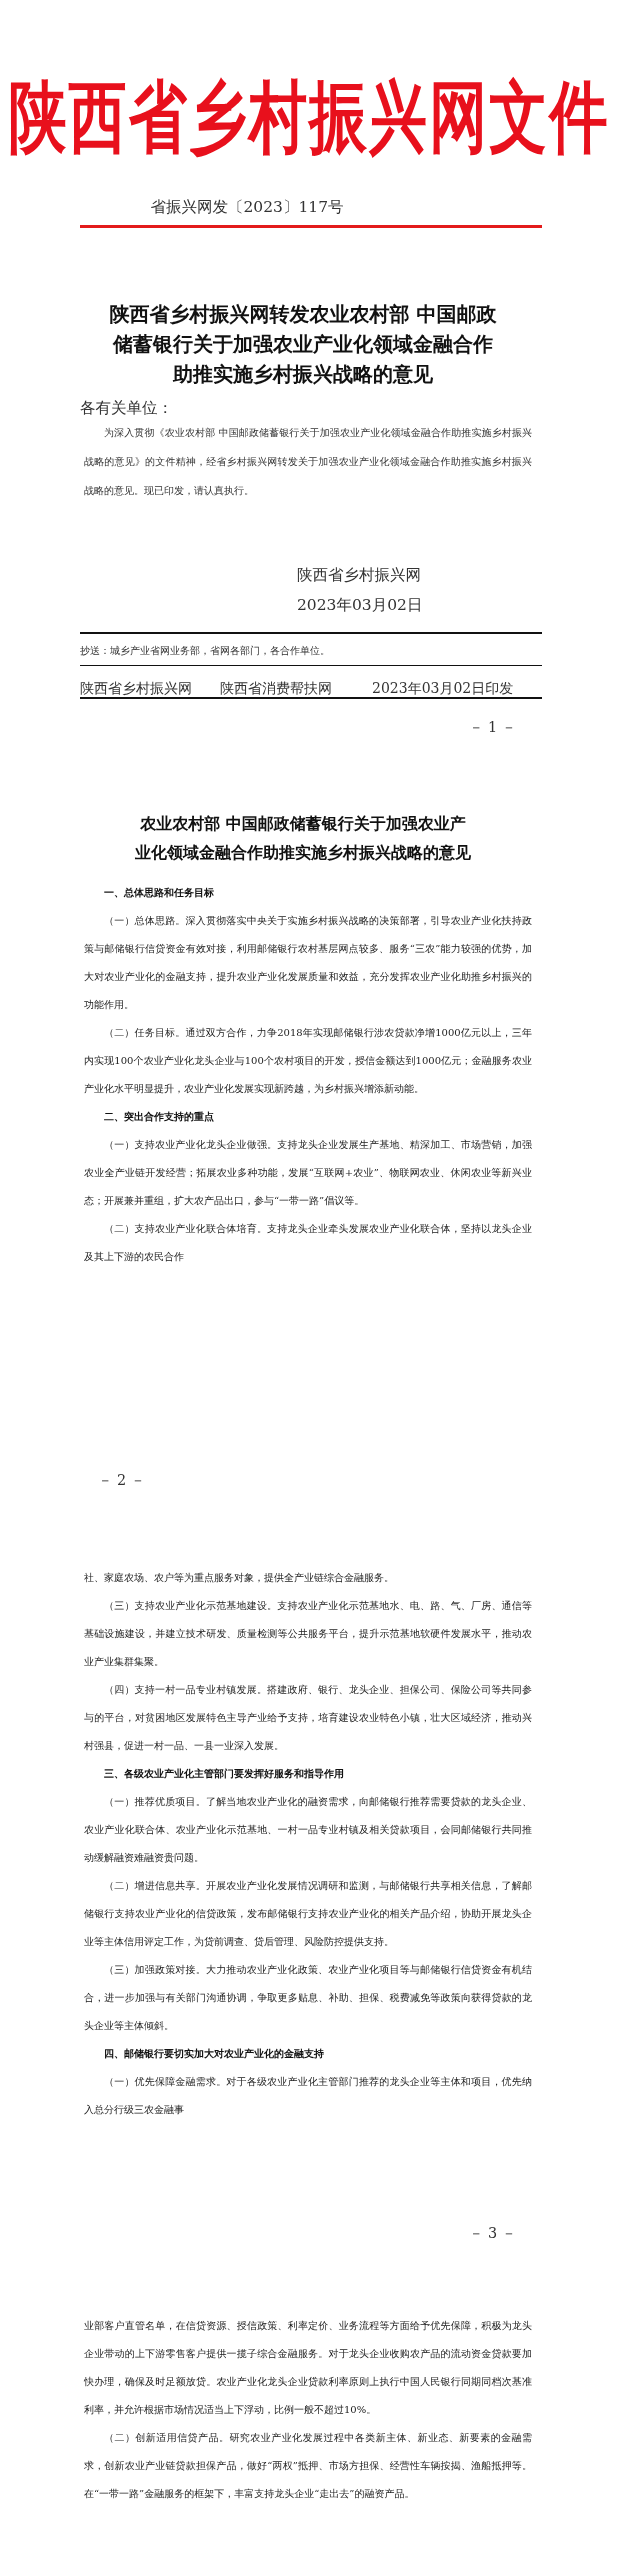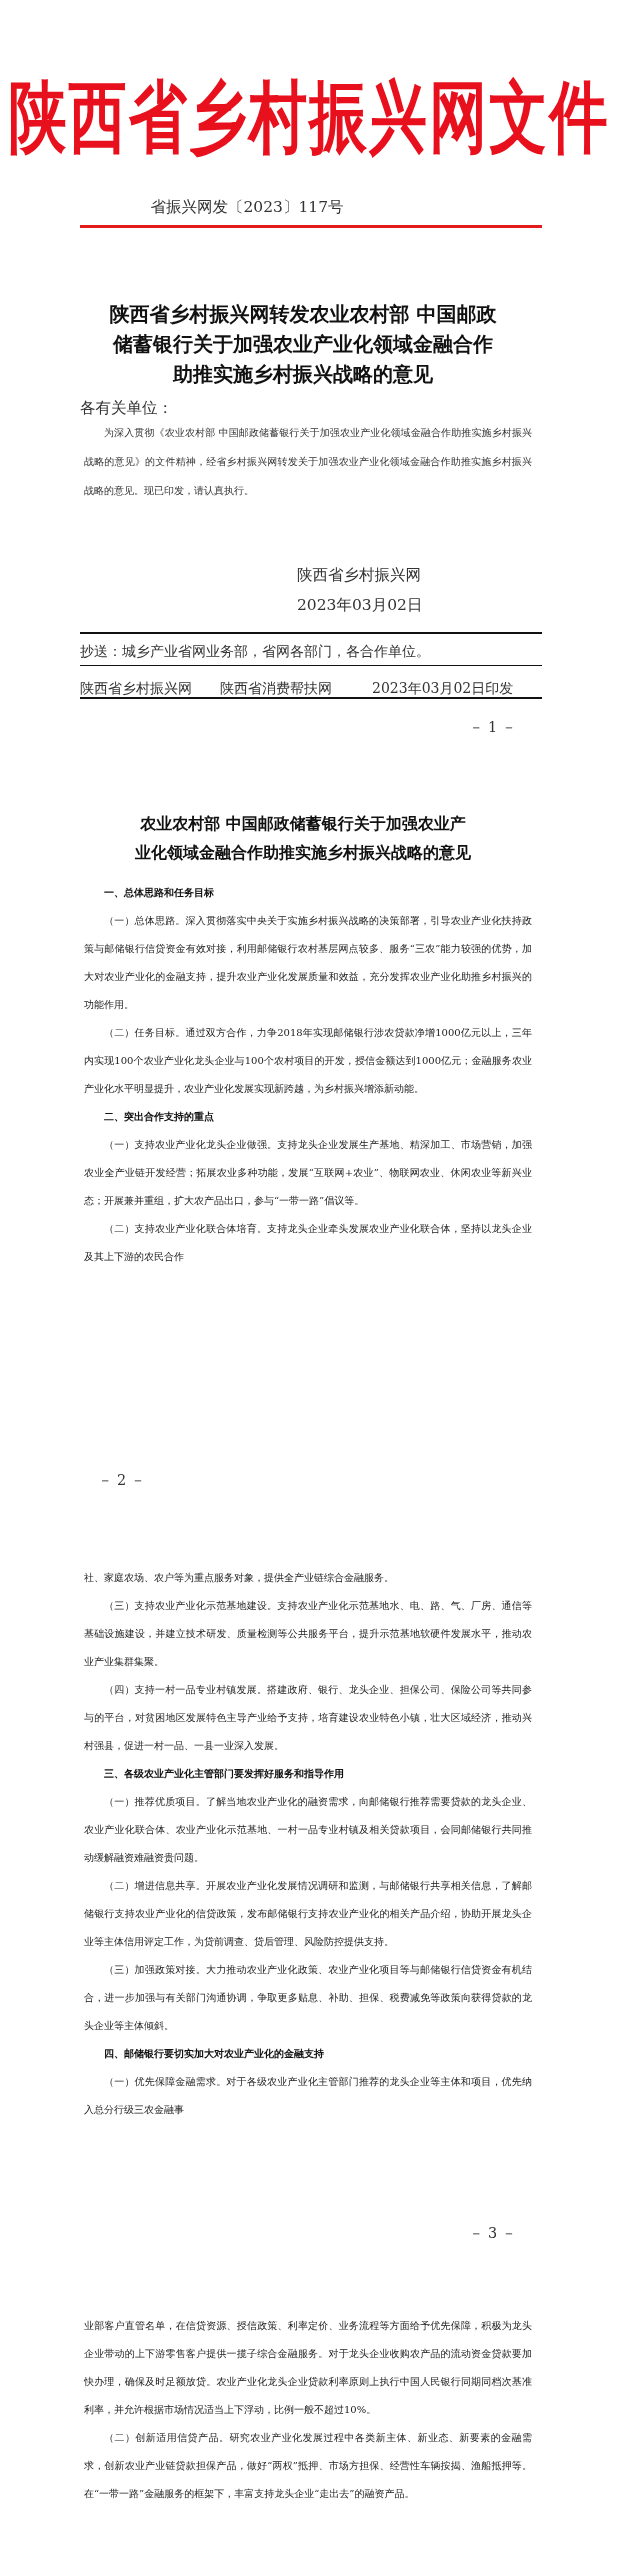--- a/index.html
+++ b/index.html
@@ -14,21 +14,21 @@
   .title { left: 72px; width: 462px; text-align: center; font-weight: bold; font-size: 20px;
            line-height: 30px; color: #111; font-family: "DejaVu Sans", sans-serif; }
   .body-block { left: 84px; width: 448px; font-size: 10px; line-height: 28px; color: #222;
                 text-align: justify; }
   .body-block p { margin: 0; text-indent: 2em; }
   .body-block p.noindent { text-indent: 0; }
   .heading { font-weight: bold; font-family: "DejaVu Sans", sans-serif; color: #111; }
   .salute { left: 80px; top: 397px; font-size: 15.5px; line-height: 23px; color: #333; }
   .sign { left: 297px; font-size: 15.5px; line-height: 20.6px; color: #333; }
   .hr-black { left: 80px; width: 462px; height: 1.5px; background: #111; }
-  .cc { left: 80px; top: 642px; font-size: 14px; color: #333; line-height: 18.5px; }
+  .cc { left: 80px; top: 642px; font-size: 10px; color: #333; line-height: 18.5px; }
   .print-line { left: 80px; width: 462px; top: 679px; font-size: 14px; color: #333; line-height: 18.5px; }
   .print-line span { position: absolute; top: 0; }
   .page-num { font-size: 14.4px; color: #333; line-height: 18.5px; font-family: "DejaVu Serif", serif; }
 </style>
 </head>
 <body>
 
 <div class="abs masthead" style="top:72px;">陕西省乡村振兴网文件</div>
 <div class="abs docno">省振兴网发〔2023〕117号</div>
 <div class="abs redrule"></div>

